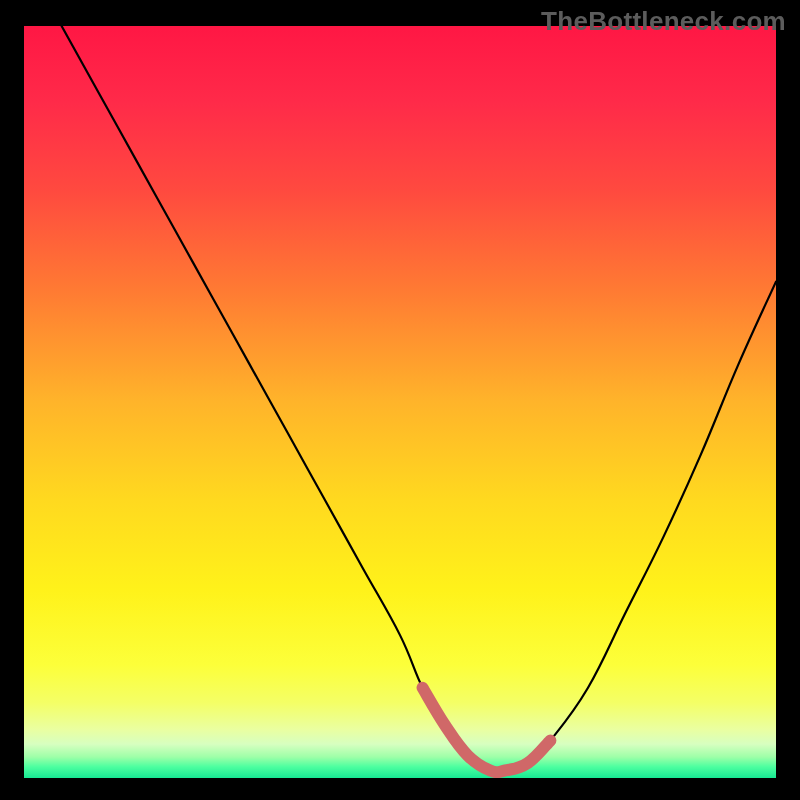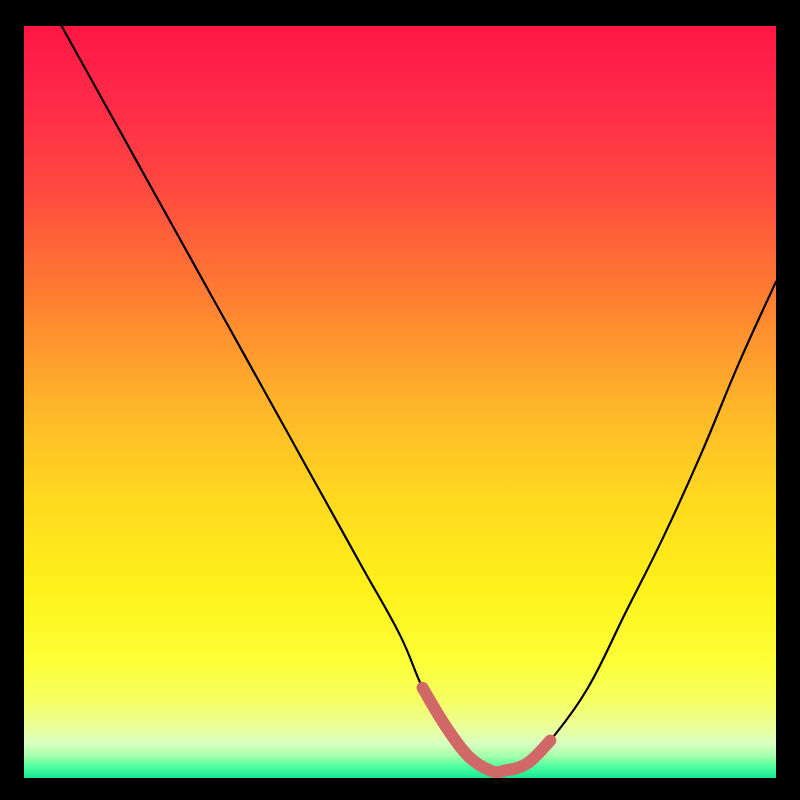--- a/index.html
+++ b/index.html
@@ -19,20 +19,21 @@
     position: absolute;
     left: 24px; top: 26px;
     width: 752px; height: 752px;
     overflow: hidden;
   }
   svg.plot { display: block; width: 752px; height: 752px; }
 </style>
 </head>
 <body>
 <div class="stage">
+  <div class="watermark">TheBottleneck.com</div>
   <div class="plot-wrap">
     <svg class="plot" id="chart-svg" viewBox="0 0 752 752" preserveAspectRatio="none">
         <defs>
           <linearGradient id="bg-grad" x1="0" y1="0" x2="0" y2="1">
             <stop offset="0%" stop-color="#ff1744"></stop>
             <stop offset="10%" stop-color="#ff2a49"></stop>
             <stop offset="22%" stop-color="#ff4a3f"></stop>
             <stop offset="35%" stop-color="#ff7a33"></stop>
             <stop offset="50%" stop-color="#ffb42a"></stop>
             <stop offset="63%" stop-color="#ffd91f"></stop>

